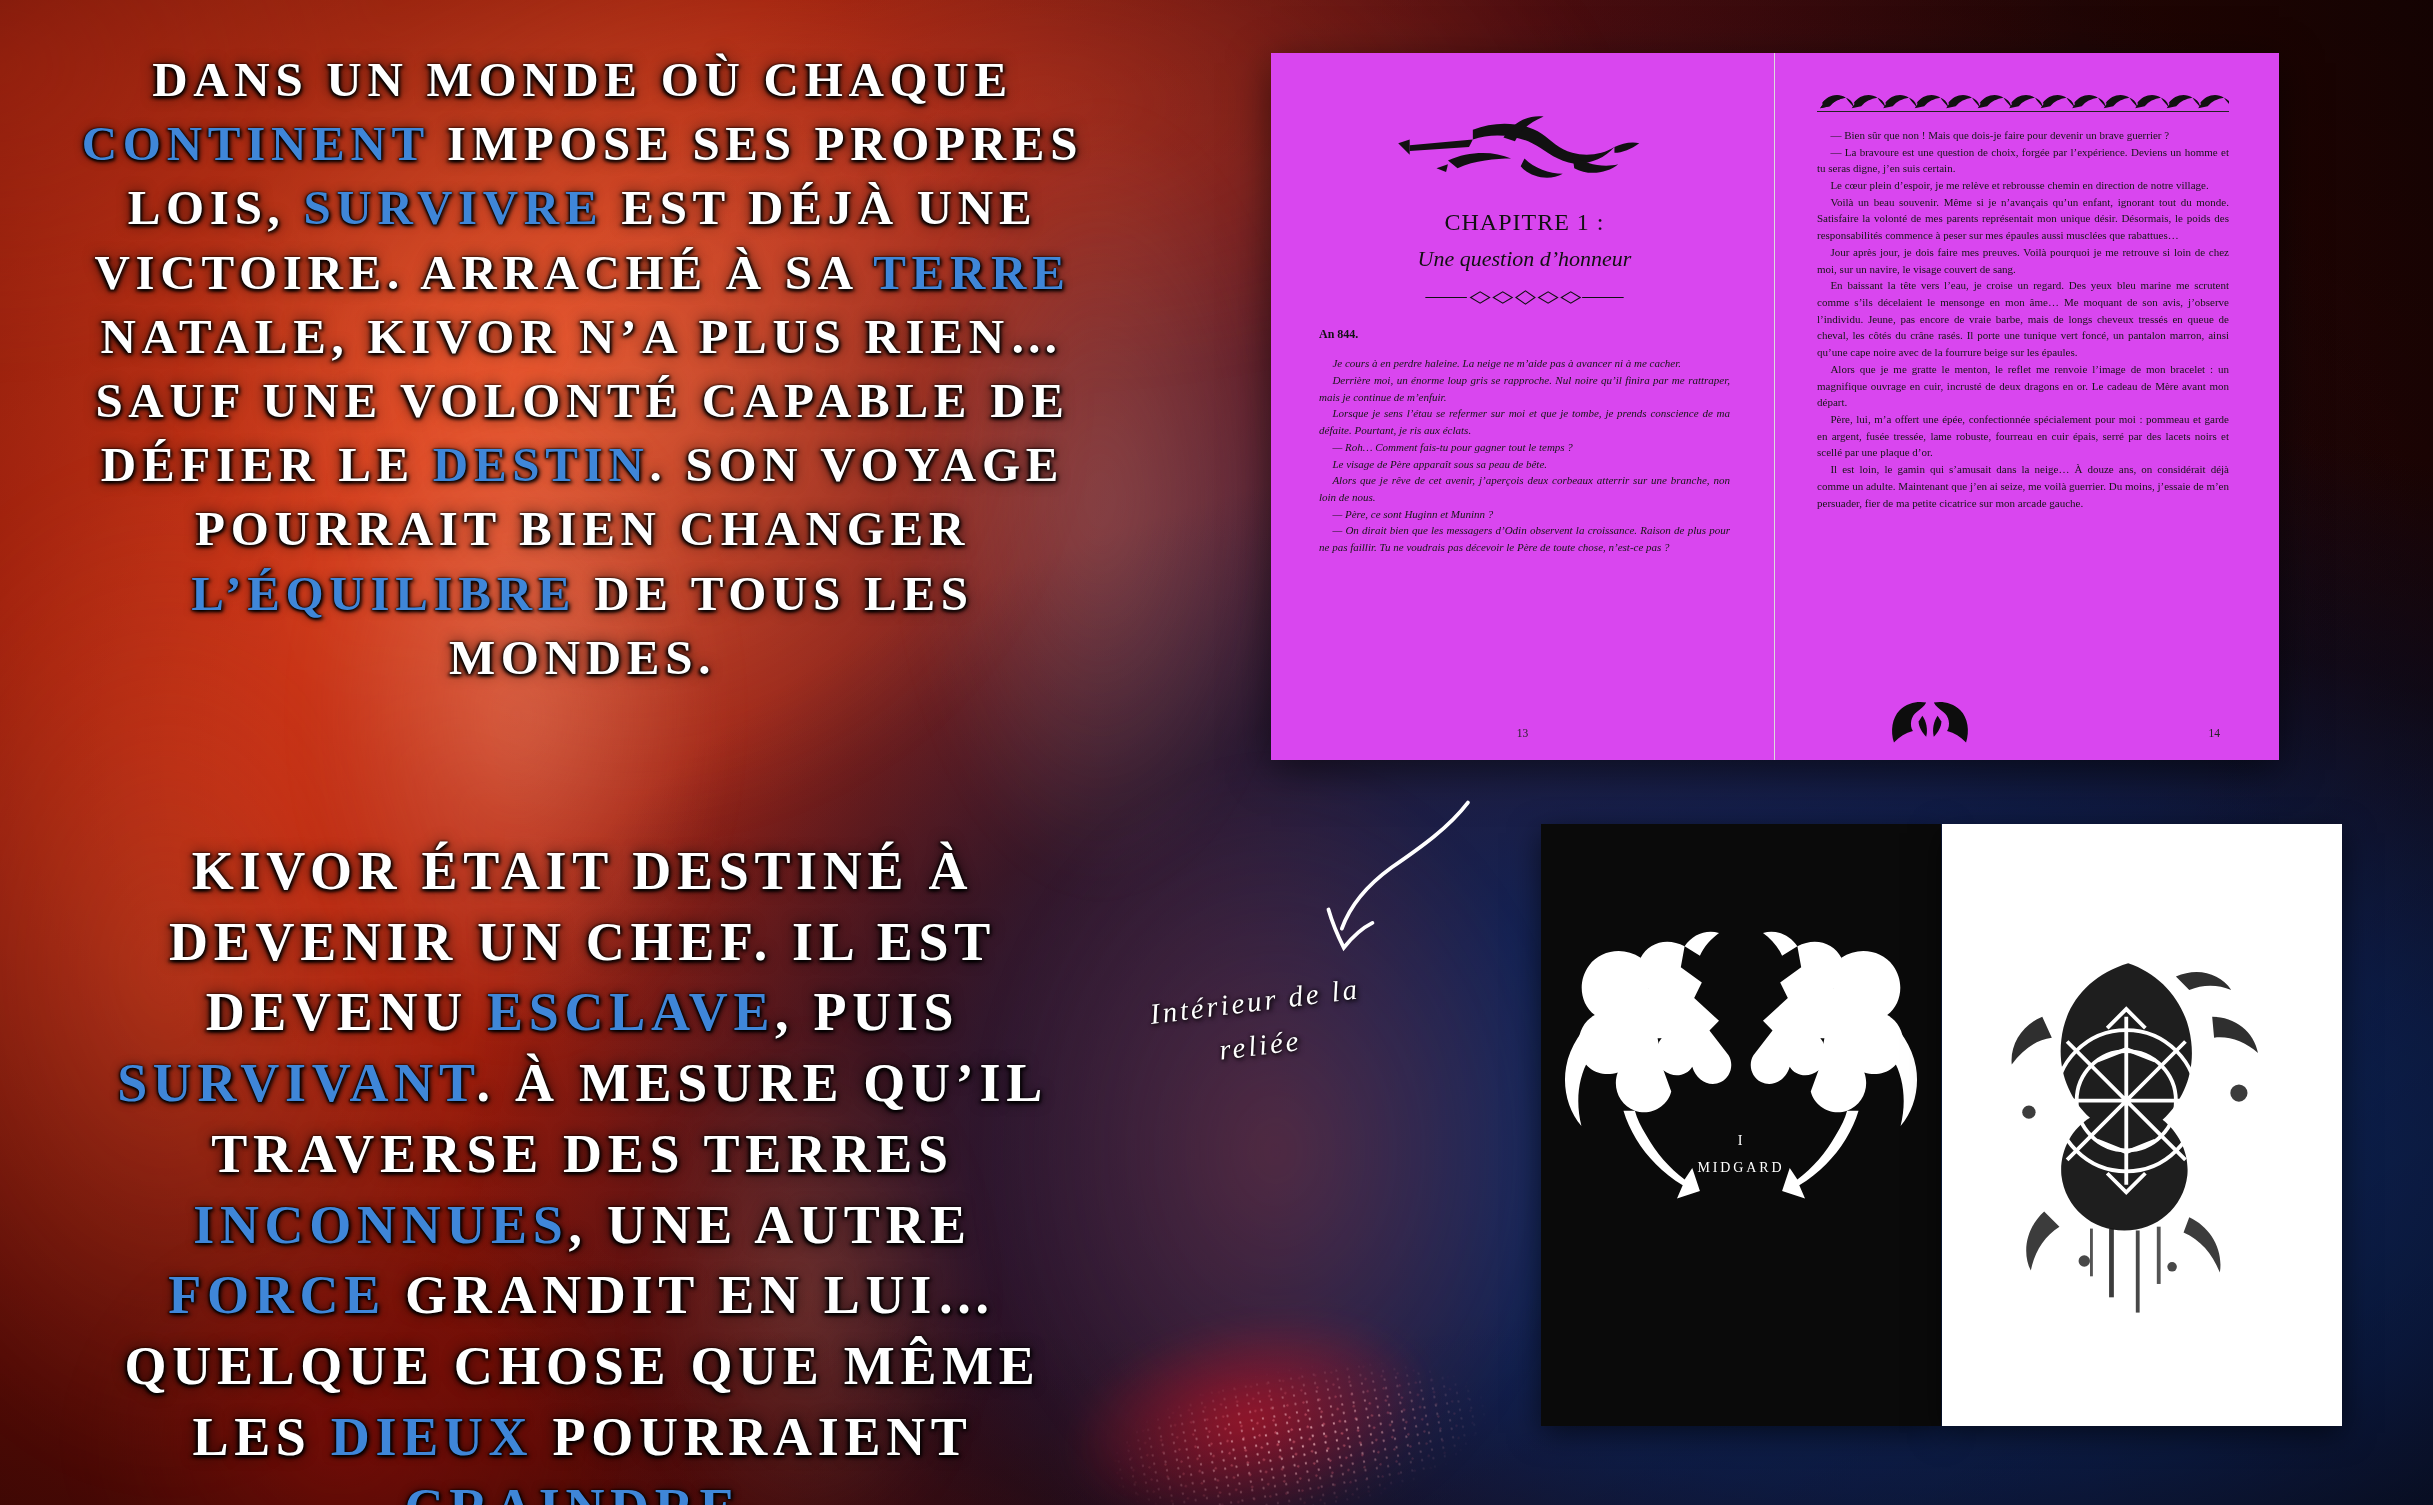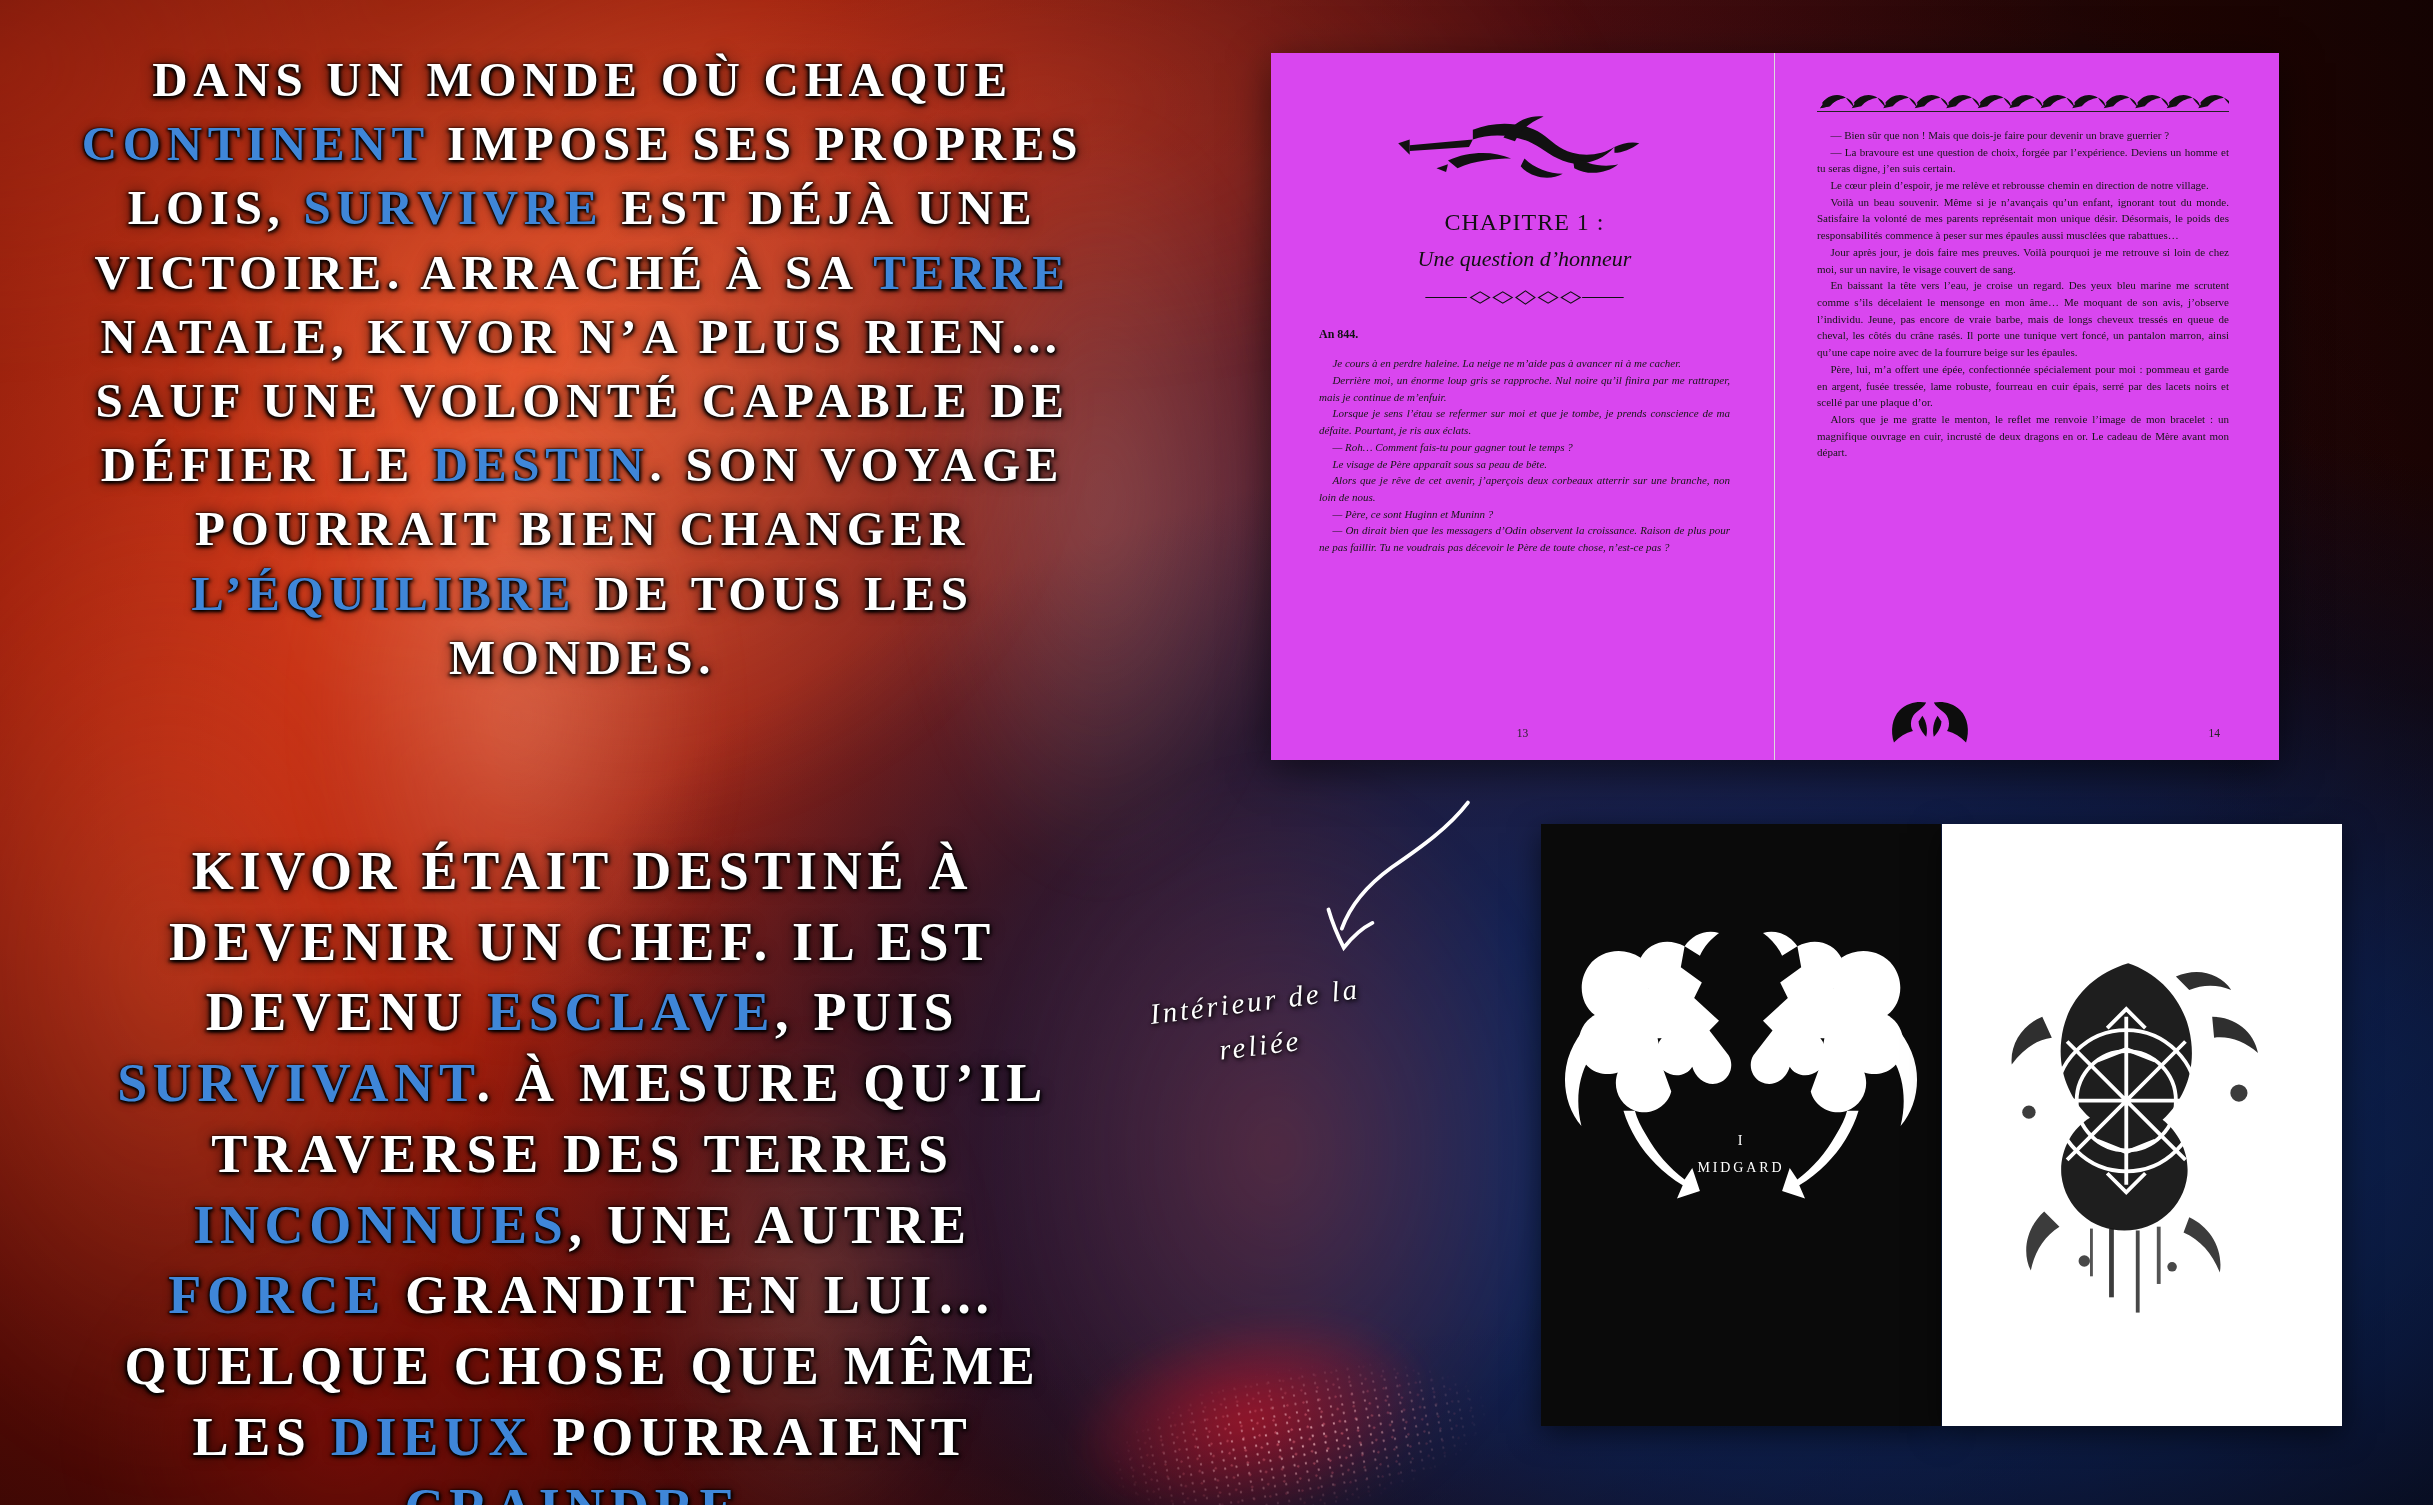--- a/index.html
+++ b/index.html
@@ -370,22 +370,23 @@
             </g>
         </svg>
       </div>
       <div class="body-text roman" id="right-body">
           <p>— Bien sûr que non ! Mais que dois-je faire pour devenir un brave guerrier ?</p>
           <p>— La bravoure est une question de choix, forgée par l’expérience. Deviens un homme et tu seras digne, j’en suis certain.</p>
           <p>Le cœur plein d’espoir, je me relève et rebrousse chemin en direction de notre village.</p>
           <p>Voilà un beau souvenir. Même si je n’avançais qu’un enfant, ignorant tout du monde. Satisfaire la volonté de mes parents représentait mon unique désir. Désormais, le poids des responsabilités commence à peser sur mes épaules aussi musclées que rabattues…</p>
           <p>Jour après jour, je dois faire mes preuves. Voilà pourquoi je me retrouve si loin de chez moi, sur un navire, le visage couvert de sang.</p>
           <p>En baissant la tête vers l’eau, je croise un regard. Des yeux bleu marine me scrutent comme s’ils décelaient le mensonge en mon âme… Me moquant de son avis, j’observe l’individu. Jeune, pas encore de vraie barbe, mais de longs cheveux tressés en queue de cheval, les côtés du crâne rasés. Il porte une tunique vert foncé, un pantalon marron, ainsi qu’une cape noire avec de la fourrure beige sur les épaules.</p>
+          <p>Alors que je me gratte le menton, le reflet me renvoie l’image de mon bracelet : un magnifique ouvrage en cuir, incrusté de deux dragons en or. Le cadeau de Mère avant mon départ.</p>
           <p>Père, lui, m’a offert une épée, confectionnée spécialement pour moi : pommeau et garde en argent, fusée tressée, lame robuste, fourreau en cuir épais, serré par des lacets noirs et scellé par une plaque d’or.</p>
-          <p>Alors que je me gratte le menton, le reflet me renvoie l’image de mon bracelet : un magnifique ouvrage en cuir, incrusté de deux dragons en or. Le cadeau de Mère avant mon départ.</p>
+          <p>Il est loin, le gamin qui s’amusait dans la neige… À douze ans, on considérait déjà comme un adulte. Maintenant que j’en ai seize, me voilà guerrier. Du moins, j’essaie de m’en persuader, fier de ma petite cicatrice sur mon arcade gauche.</p>
         </div>
       <div class="wolf-mark">
         <svg width="92" height="55" viewBox="0 0 96 58" aria-hidden="true">
           <g fill="#0d0d0d">
             <path d="M44 8 C36 6 24 8 16 16 C8 24 6 38 10 50 C16 44 22 40 30 38 C26 32 28 22 34 18 C38 15 42 12 44 8 Z"></path>
             <path d="M52 8 C60 6 72 8 80 16 C88 24 90 38 86 50 C80 44 74 40 66 38 C70 32 68 22 62 18 C58 15 54 12 52 8 Z"></path>
             <path d="M40 22 C44 28 46 36 44 44 C40 40 36 34 36 28 Z"></path>
             <path d="M56 22 C52 28 50 36 52 44 C56 40 60 34 60 28 Z"></path>
           </g>
         </svg>

